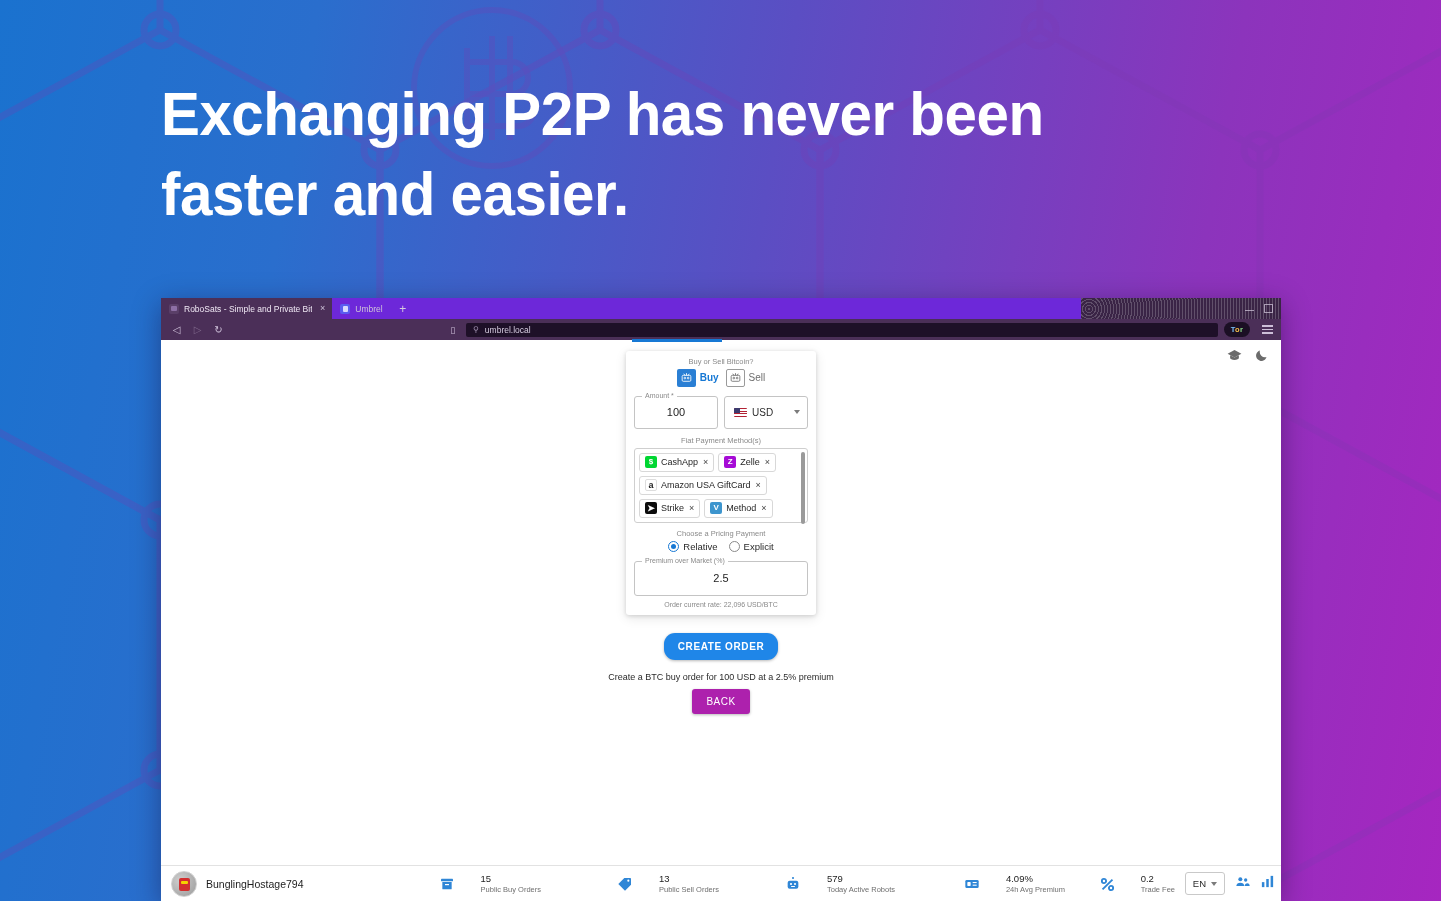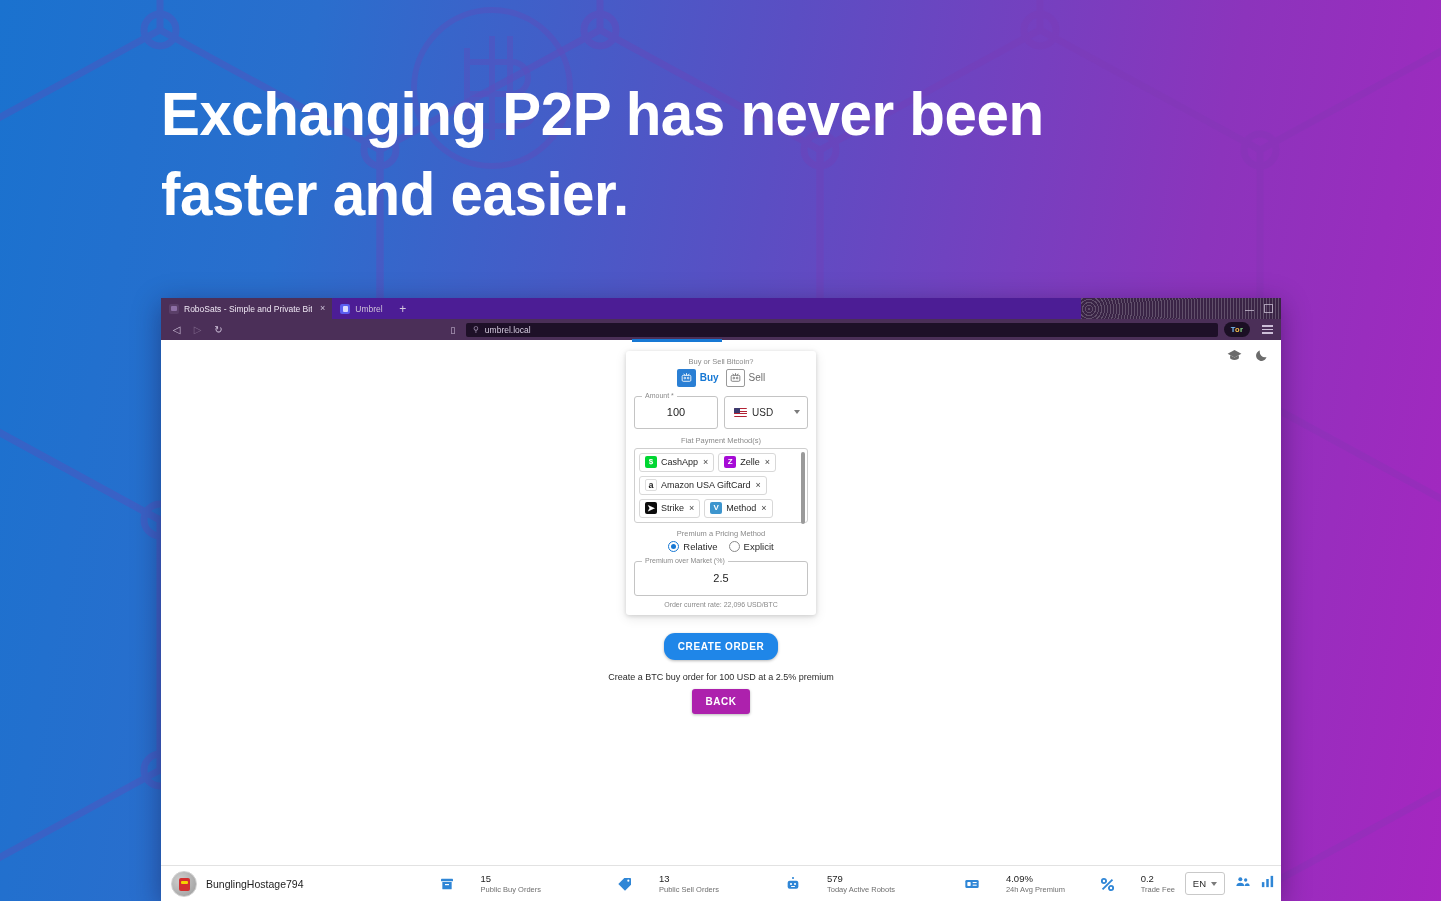--- a/index.html
+++ b/index.html
@@ -42,21 +42,21 @@
     width: 1120px; height: 603px;
     background: #ffffff;
     box-shadow: 0 6px 26px rgba(20,6,40,.38);
     overflow: hidden;
     display: flex; flex-direction: column;
   }
 
   
   #tab-strip {
     height: 21px;
-    background: #4c1d95;
+    background: #6d28d9;
     display: flex; align-items: stretch;
     position: relative;
     flex: none;
   }
   .browser-tab {
     display: flex; align-items: center; gap: 5px;
     padding: 0 7px 0 8px;
     font-size: 8.5px;
     color: #cfc3d8;
     min-width: 0;
@@ -307,21 +307,21 @@
     box-shadow: 0 1px 3px rgba(0,0,0,.28);
     font-family: inherit;
   }
   #order-summary {
     text-align:center; font-size: 9px; color:#2b2b2b; margin-top: 12px;
   }
   #back-button {
     display:block; margin: 7px auto 0;
     background:#ad21ad; color:#fff;
     border:none; border-radius:3px;
-    font-size:10px; font-weight:bold; letter-spacing:.5px;
+    font-size:10px; font-weight:normal; letter-spacing:.5px;
     padding: 7px 14px;
     box-shadow: 0 1px 3px rgba(0,0,0,.28);
     font-family: inherit;
   }
 
   
   #status-bar {
     margin-top: auto;
     height: 36px;
     border-top: 1px solid #e2e2e2;
@@ -532,21 +532,21 @@
           <span class="chip-x">×</span>
         </div>
         <div class="chip">
           <span class="chip-ico ico-venmo">V</span>
           <span>Method</span>
           <span class="chip-x">×</span>
         </div>
         <div id="fiat-scrollbar"></div>
       </div>
 
-      <div class="card-caption" id="pricing-caption">Premium a Pricing Method</div>
+      <div class="card-caption" id="pricing-caption">Choose a Pricing Payment</div>
 
       <div id="pricing-row">
         <div class="radio-item">
           <span class="radio-dot checked"></span>
           <span class="radio-label">Relative</span>
         </div>
         <div class="radio-item">
           <span class="radio-dot"></span>
           <span class="radio-label">Explicit</span>
         </div>

